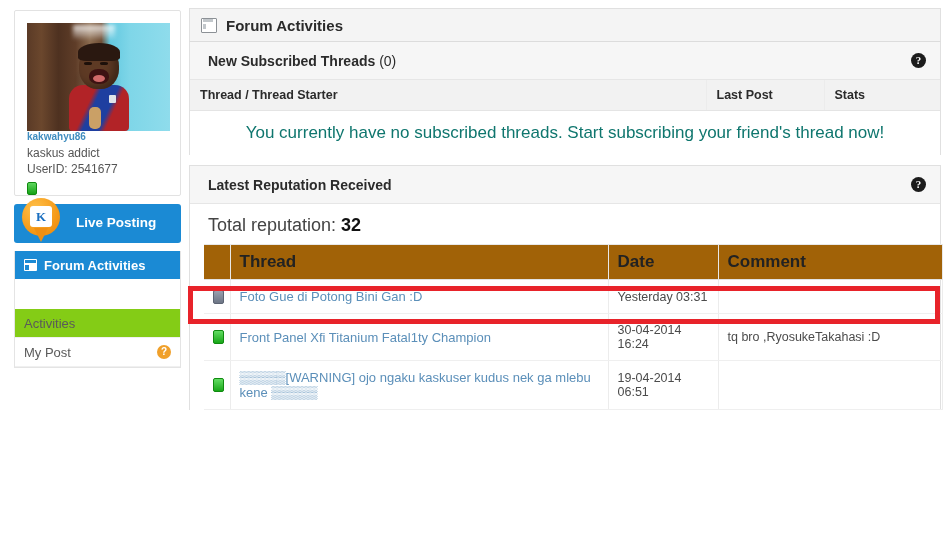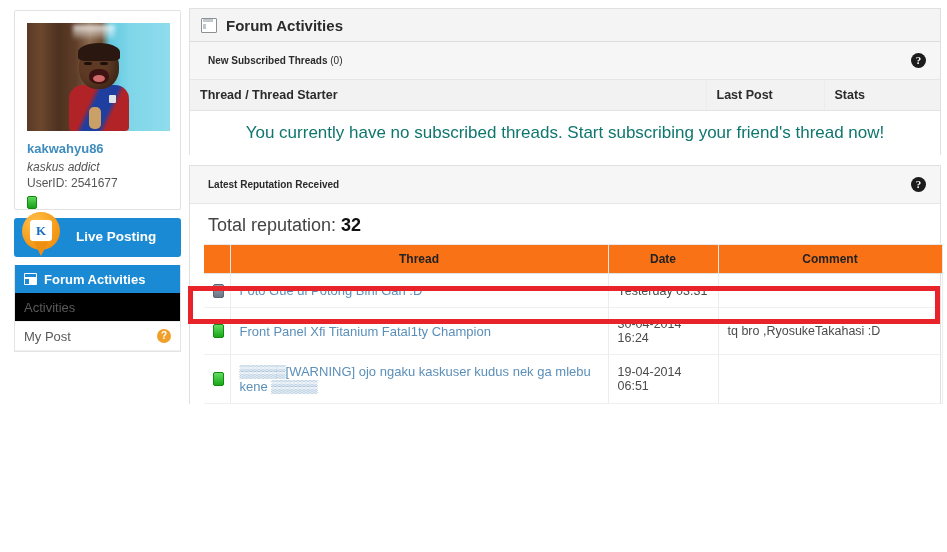--- a/index.html
+++ b/index.html
@@ -117,30 +117,28 @@
   }
   .child-hand {
     position: absolute;
     left: 22px; top: 62px;
     width: 12px; height: 22px;
     border-radius: 5px;
     background: #caa066;
   }
 
   .username {
-    margin-top: 10px;
     color: #3f8dbf;
-    font-size: 13px;
+    font-size: 10px;
     font-weight: bold;
   }
   .usertitle {
     margin-top: 4px;
     color: #555;
     font-size: 12px;
-    font-style: italic;
   }
   .userid {
     margin-top: 2px;
     color: #555;
     font-size: 12px;
   }
   .green-chip {
     margin-top: 6px;
     width: 8px;
     height: 11px;
@@ -270,21 +268,21 @@
   .fa-item {
     height: 28px;
     display: flex;
     align-items: center;
     padding: 0 9px;
     font-size: 13px;
     color: #5a5a5a;
     border-bottom: 1px solid #f0f0f0;
     justify-content: space-between;
   }
-  .fa-item.active { background: #000000; }
+  .fa-item.active { background: #84cc16; margin-top: 30px; }
   .help-orange {
     width: 14px; height: 14px;
     border-radius: 50%;
     background: #f0a02a;
     color: #fff;
     font-size: 10px;
     font-weight: bold;
     text-align: center;
     line-height: 14px;
     flex: none;
@@ -340,21 +338,21 @@
     background: #f6f6f6;
     border-bottom: 1px solid #e6e6e6;
     height: 38px;
     display: flex;
     align-items: center;
     justify-content: space-between;
     padding: 0 14px 0 18px;
     box-sizing: border-box;
   }
   .section-title {
-    font-size: 10px;
+    font-size: 14px;
     font-weight: bold;
     color: #2b2b2b;
   }
   .section-title .count { font-weight: normal; }
   .help-dark {
     width: 15px; height: 15px;
     border-radius: 50%;
     background: #1c1c1c;
     color: #fff;
     font-size: 11px;
@@ -397,25 +395,25 @@
 
   
   table.reptable {
     border-collapse: collapse;
     width: 100%;
     table-layout: fixed;
     margin-left: 14px;
     width: calc(100% - 14px);
   }
   table.reptable th {
-    background: #f97316;
-    font-size: 12px;
+    background: #a16207;
+    font-size: 17px;
     font-weight: bold;
     color: #222;
-    text-align: center;
+    text-align: left;
     padding: 7px 9px;
     border-bottom: 1px solid #e2e2e2;
     border-right: 1px solid #e8e8e8;
     border-top: 1px solid #e8e8e8;
   }
   table.reptable td {
     font-size: 12.5px;
     color: #4b4b4b;
     padding: 9px 9px;
     border-bottom: 1px solid #efefef;

